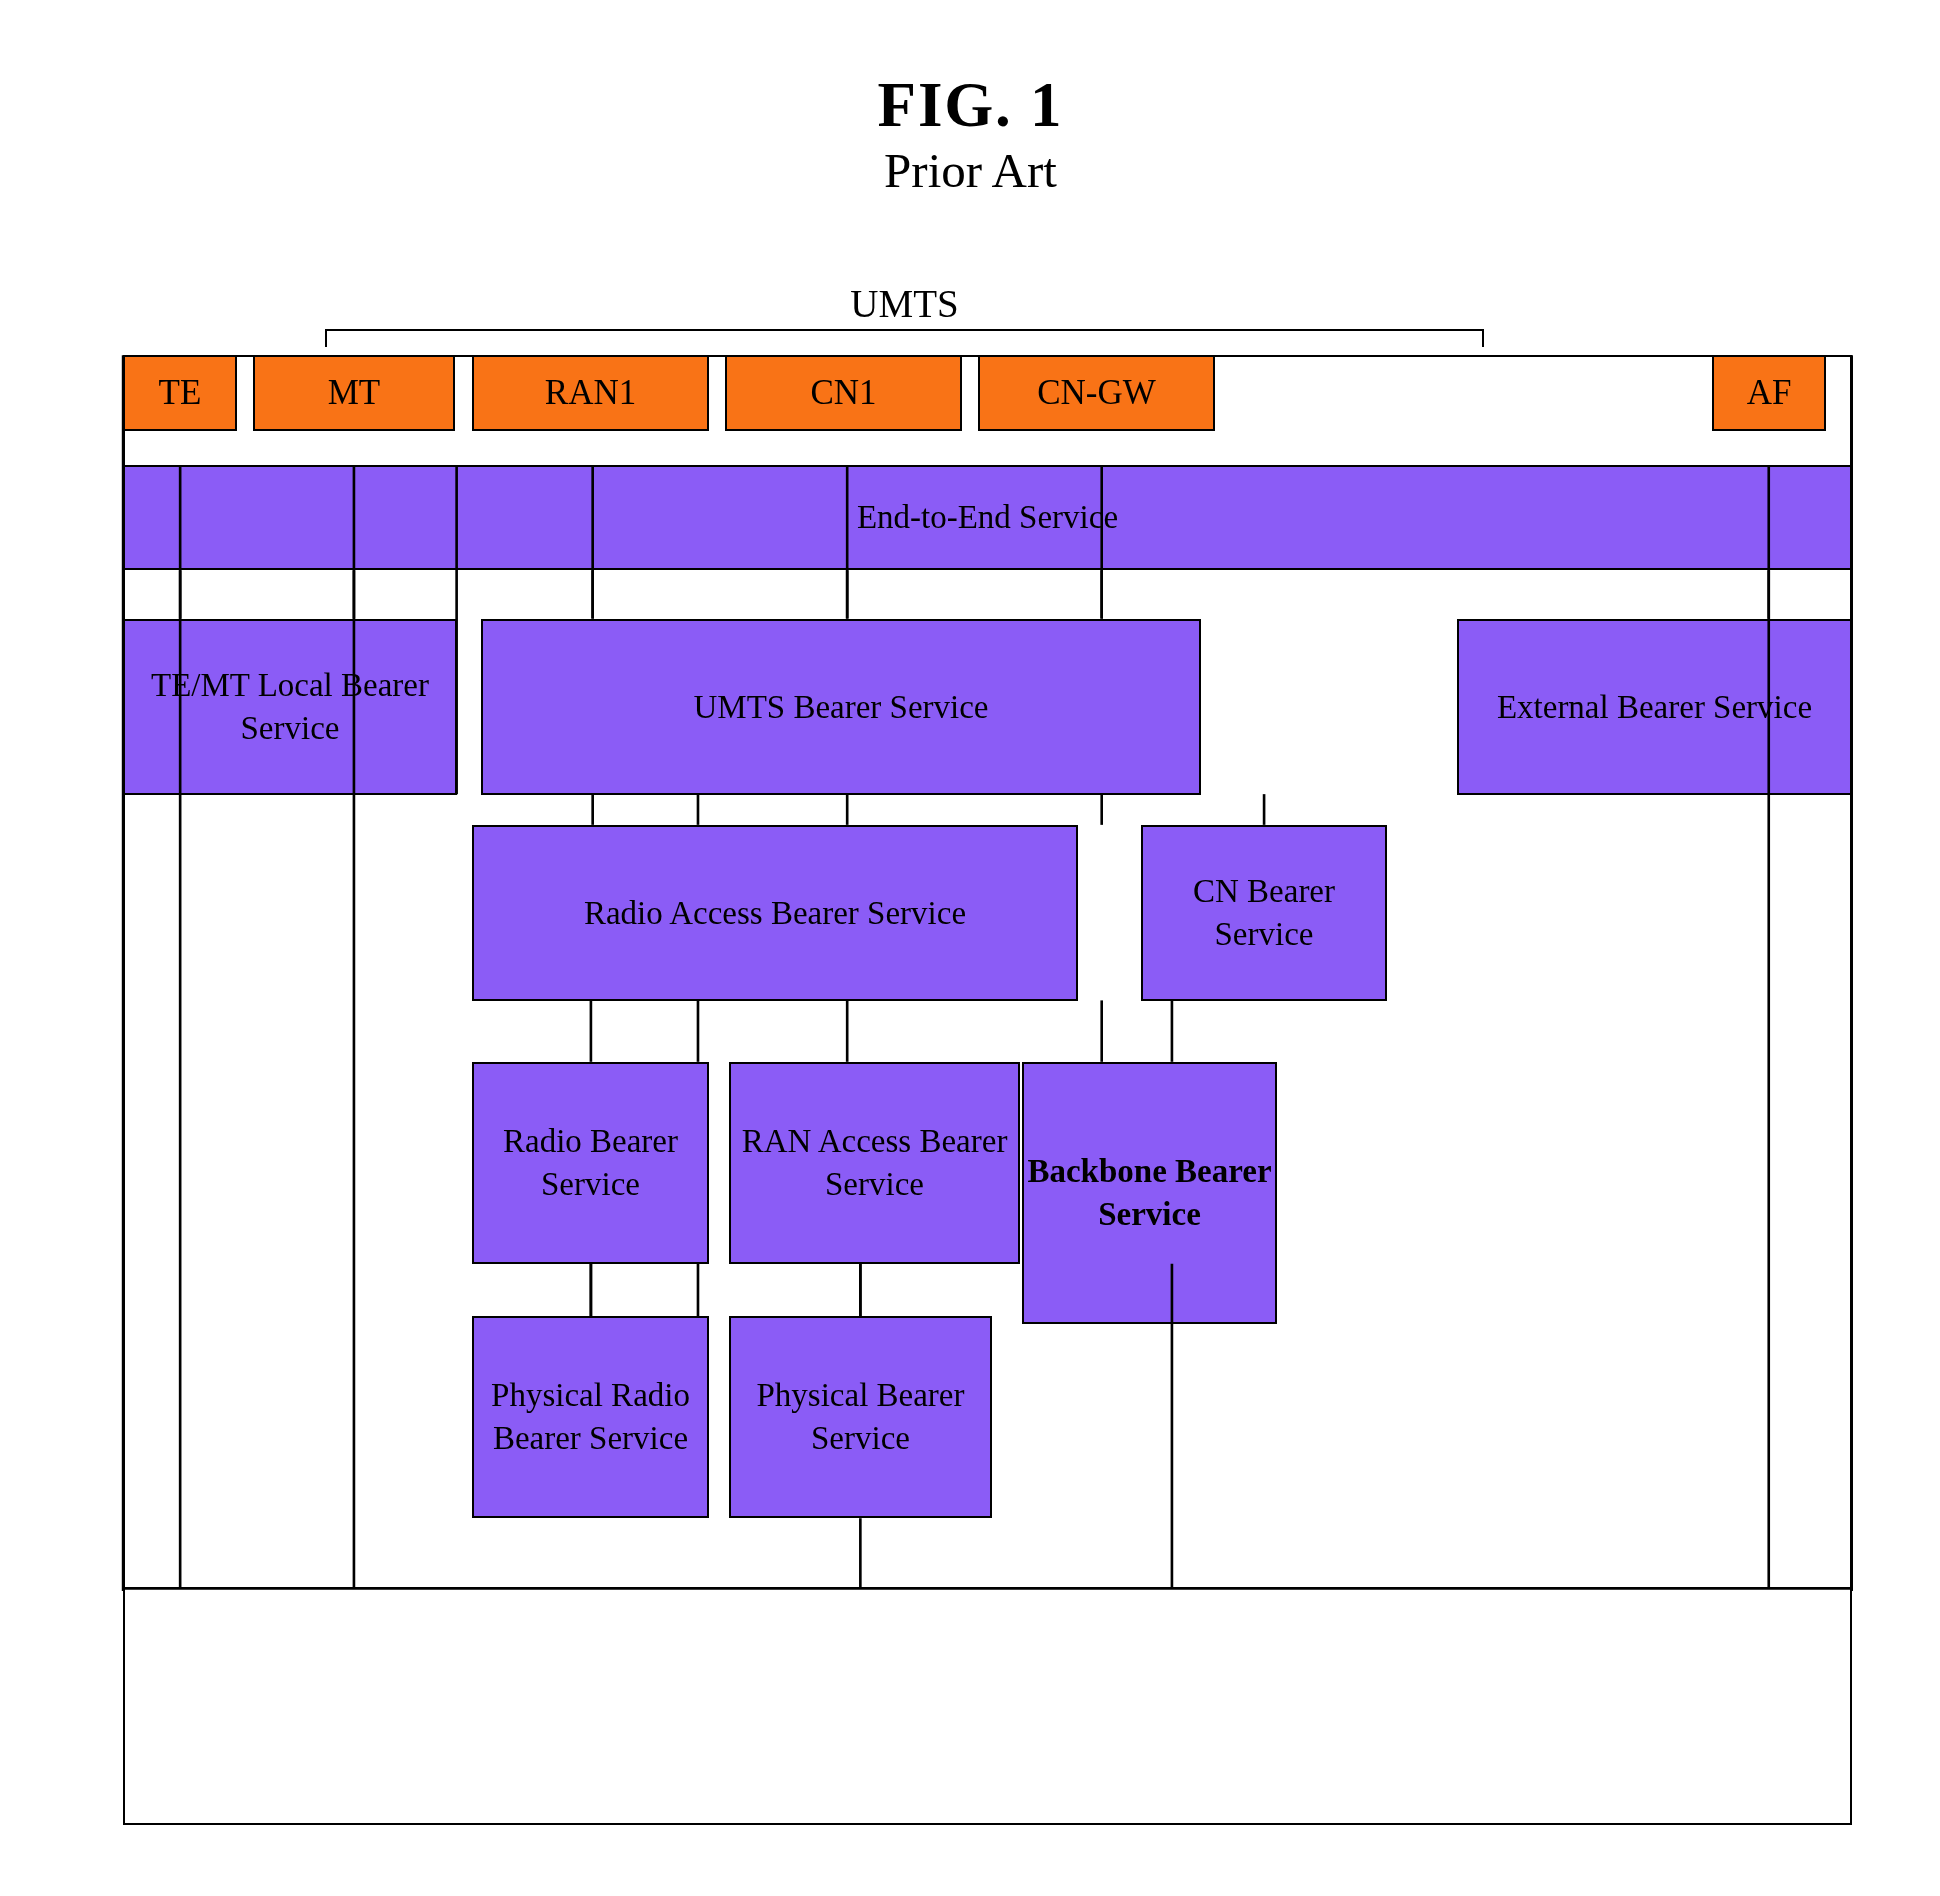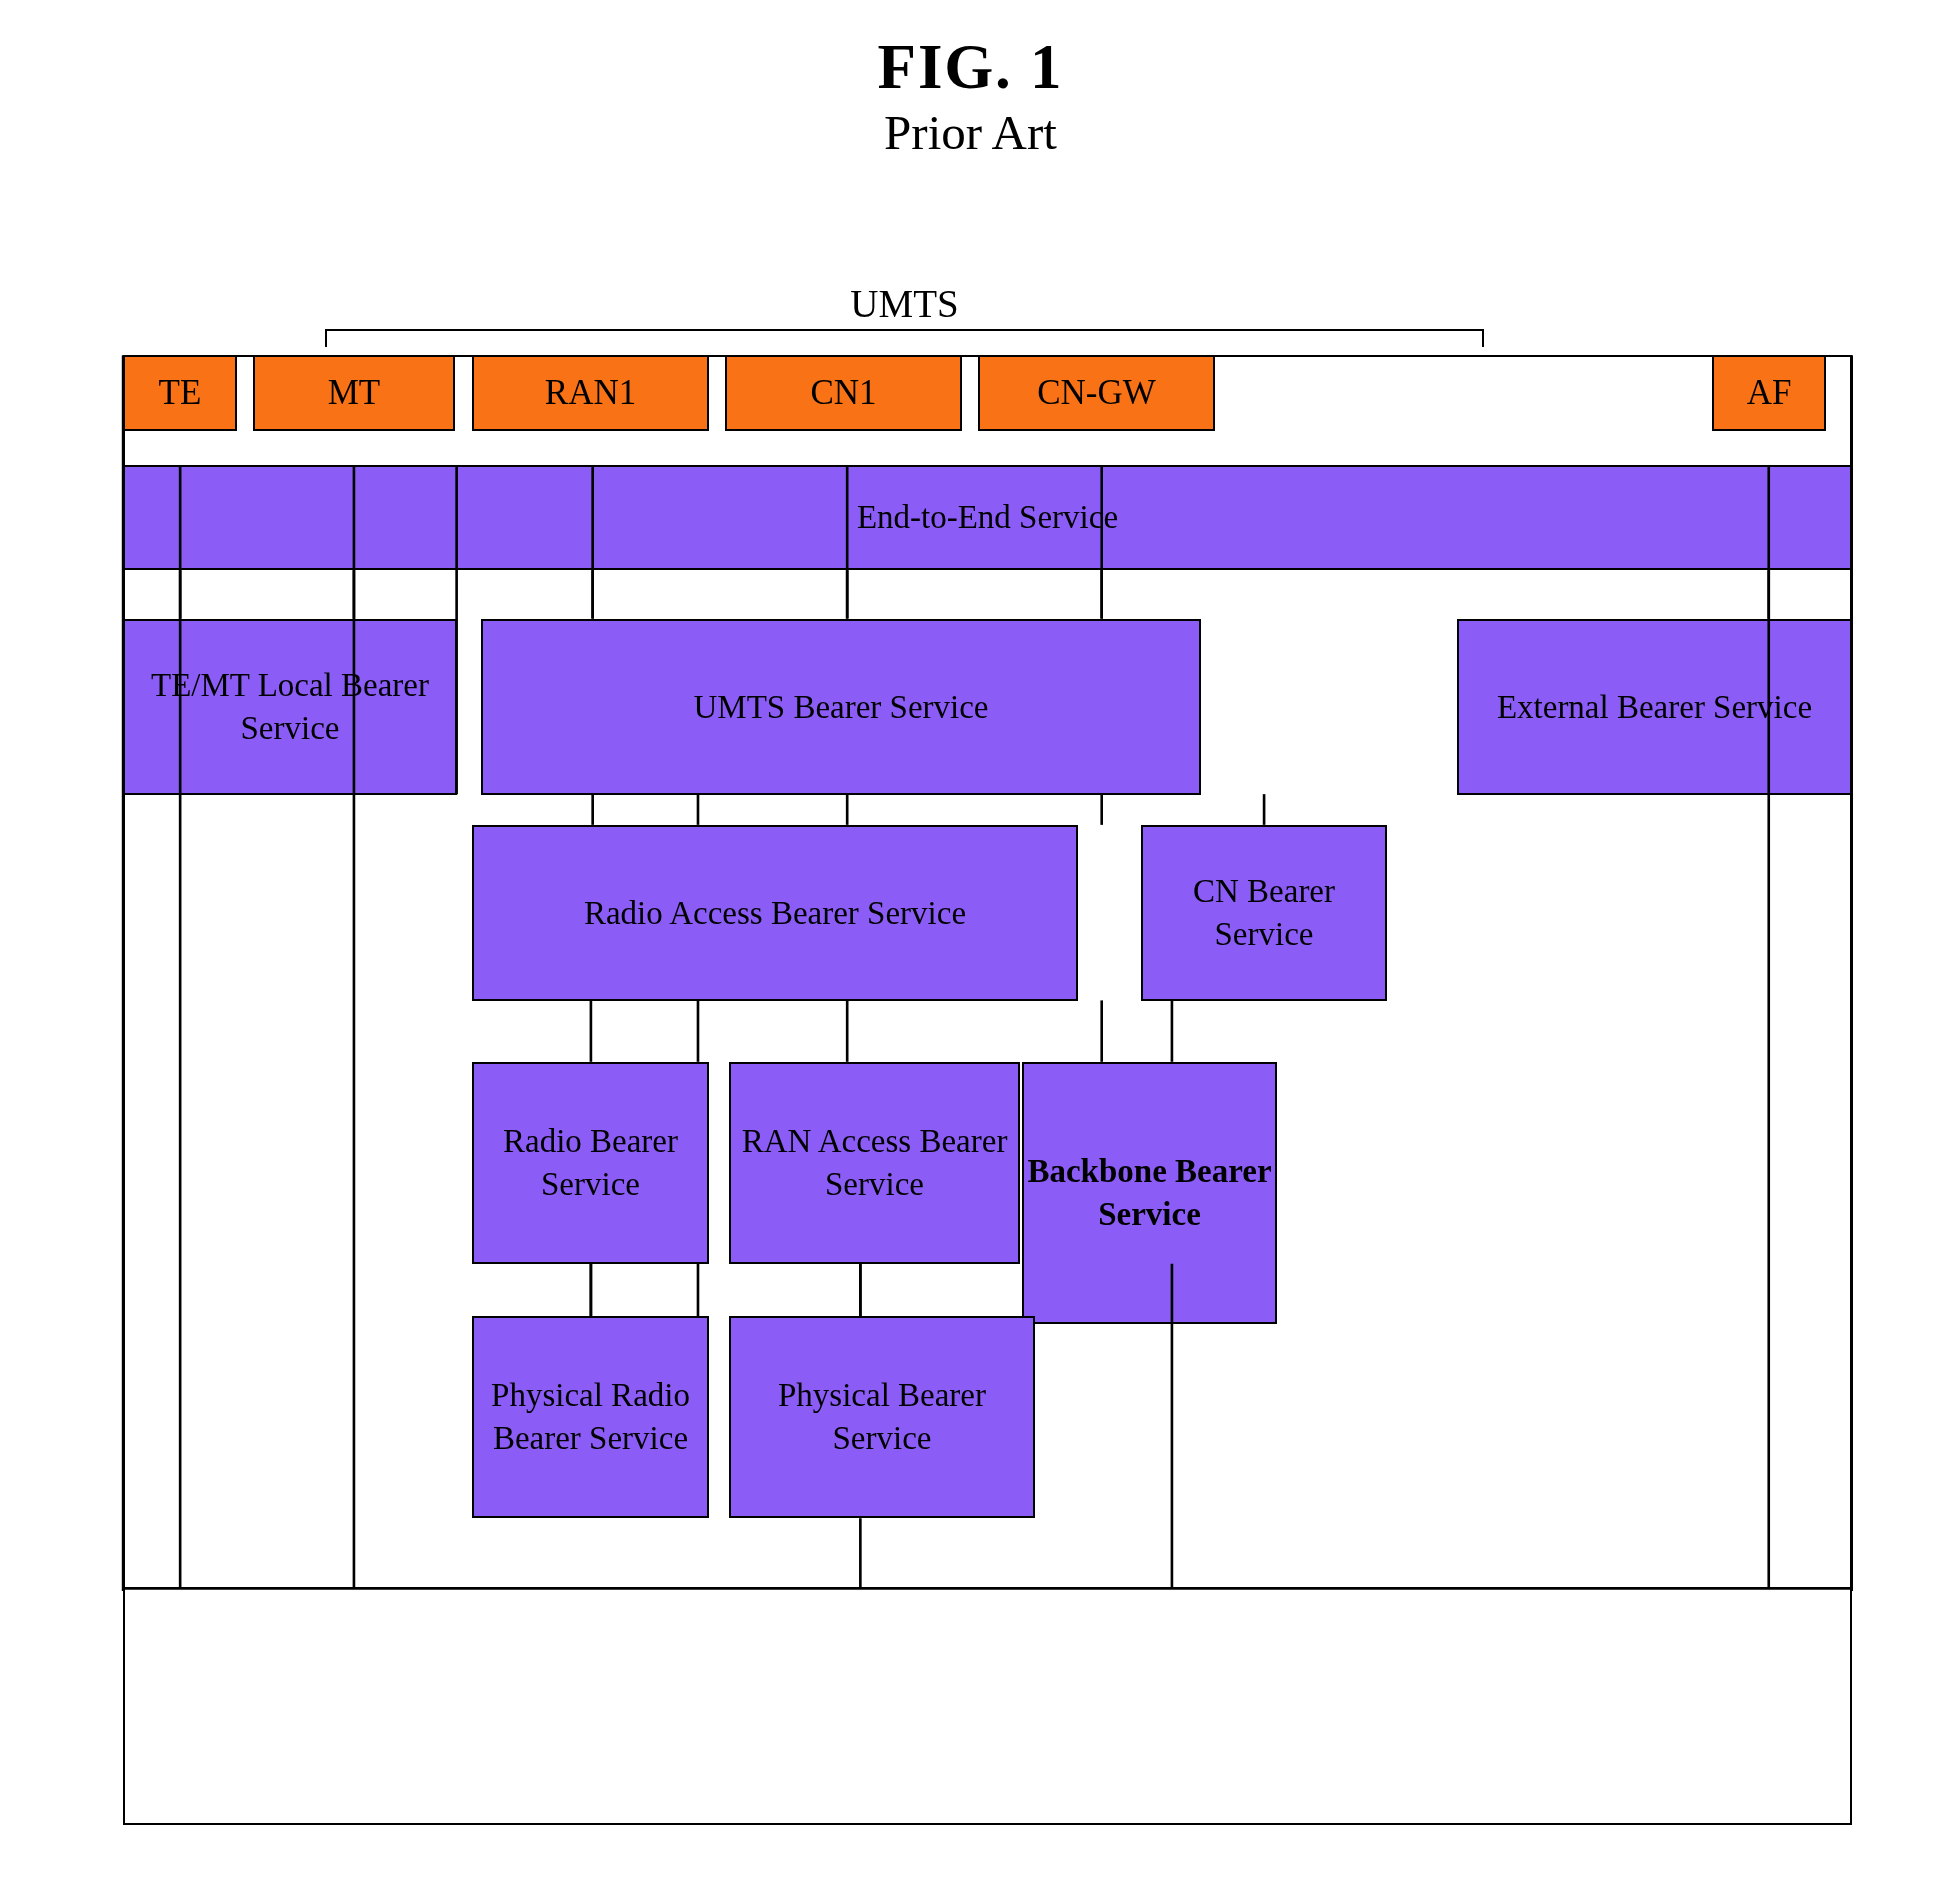--- a/index.html
+++ b/index.html
@@ -7,21 +7,21 @@
       background: #fff;
       font-family: 'Times New Roman', Times, serif;
       width: 1941px;
       height: 1896px;
       position: relative;
       overflow: hidden;
     }
 
     .page-title {
       text-align: center;
-      padding-top: 31px;
+      padding-top: 69px;
       padding-bottom: 8.8px;
     }
 
     .fig-title {
       font-size: 63px;
       font-weight: bold;
       letter-spacing: 1.8px;
     }
 
     .fig-subtitle {
@@ -155,21 +155,21 @@
   </div>
 
   <div class="box" style="top:834px; left:934px; width:255px; height:262px;font-weight:bold;">
     <span class="box-text">Backbone Bearer Service</span>
   </div>
 
   <div class="box" style="top:1088px; left:384px; width:237px; height:202px;">
     <span class="box-text">Physical Radio Bearer Service</span>
   </div>
 
-  <div class="box" style="top:1088px; left:641px; width:306px; height:202px;">
+  <div class="box" style="top:1088px; left:641px; width:263px; height:202px;">
     <span class="box-text">Physical Bearer Service</span>
   </div>
 
   <svg class="connector-svg" xmlns="http://www.w3.org/2000/svg" viewBox="0 0 2011 1840" width="1765" height="1615">
 
     <line x1="105" y1="270" x2="105" y2="1550" stroke="#000" stroke-width="3"></line>
 
     <line x1="303" y1="270" x2="303" y2="1550" stroke="#000" stroke-width="3"></line>
     <line x1="420" y1="270" x2="420" y2="645" stroke="#000" stroke-width="3"></line>
 

